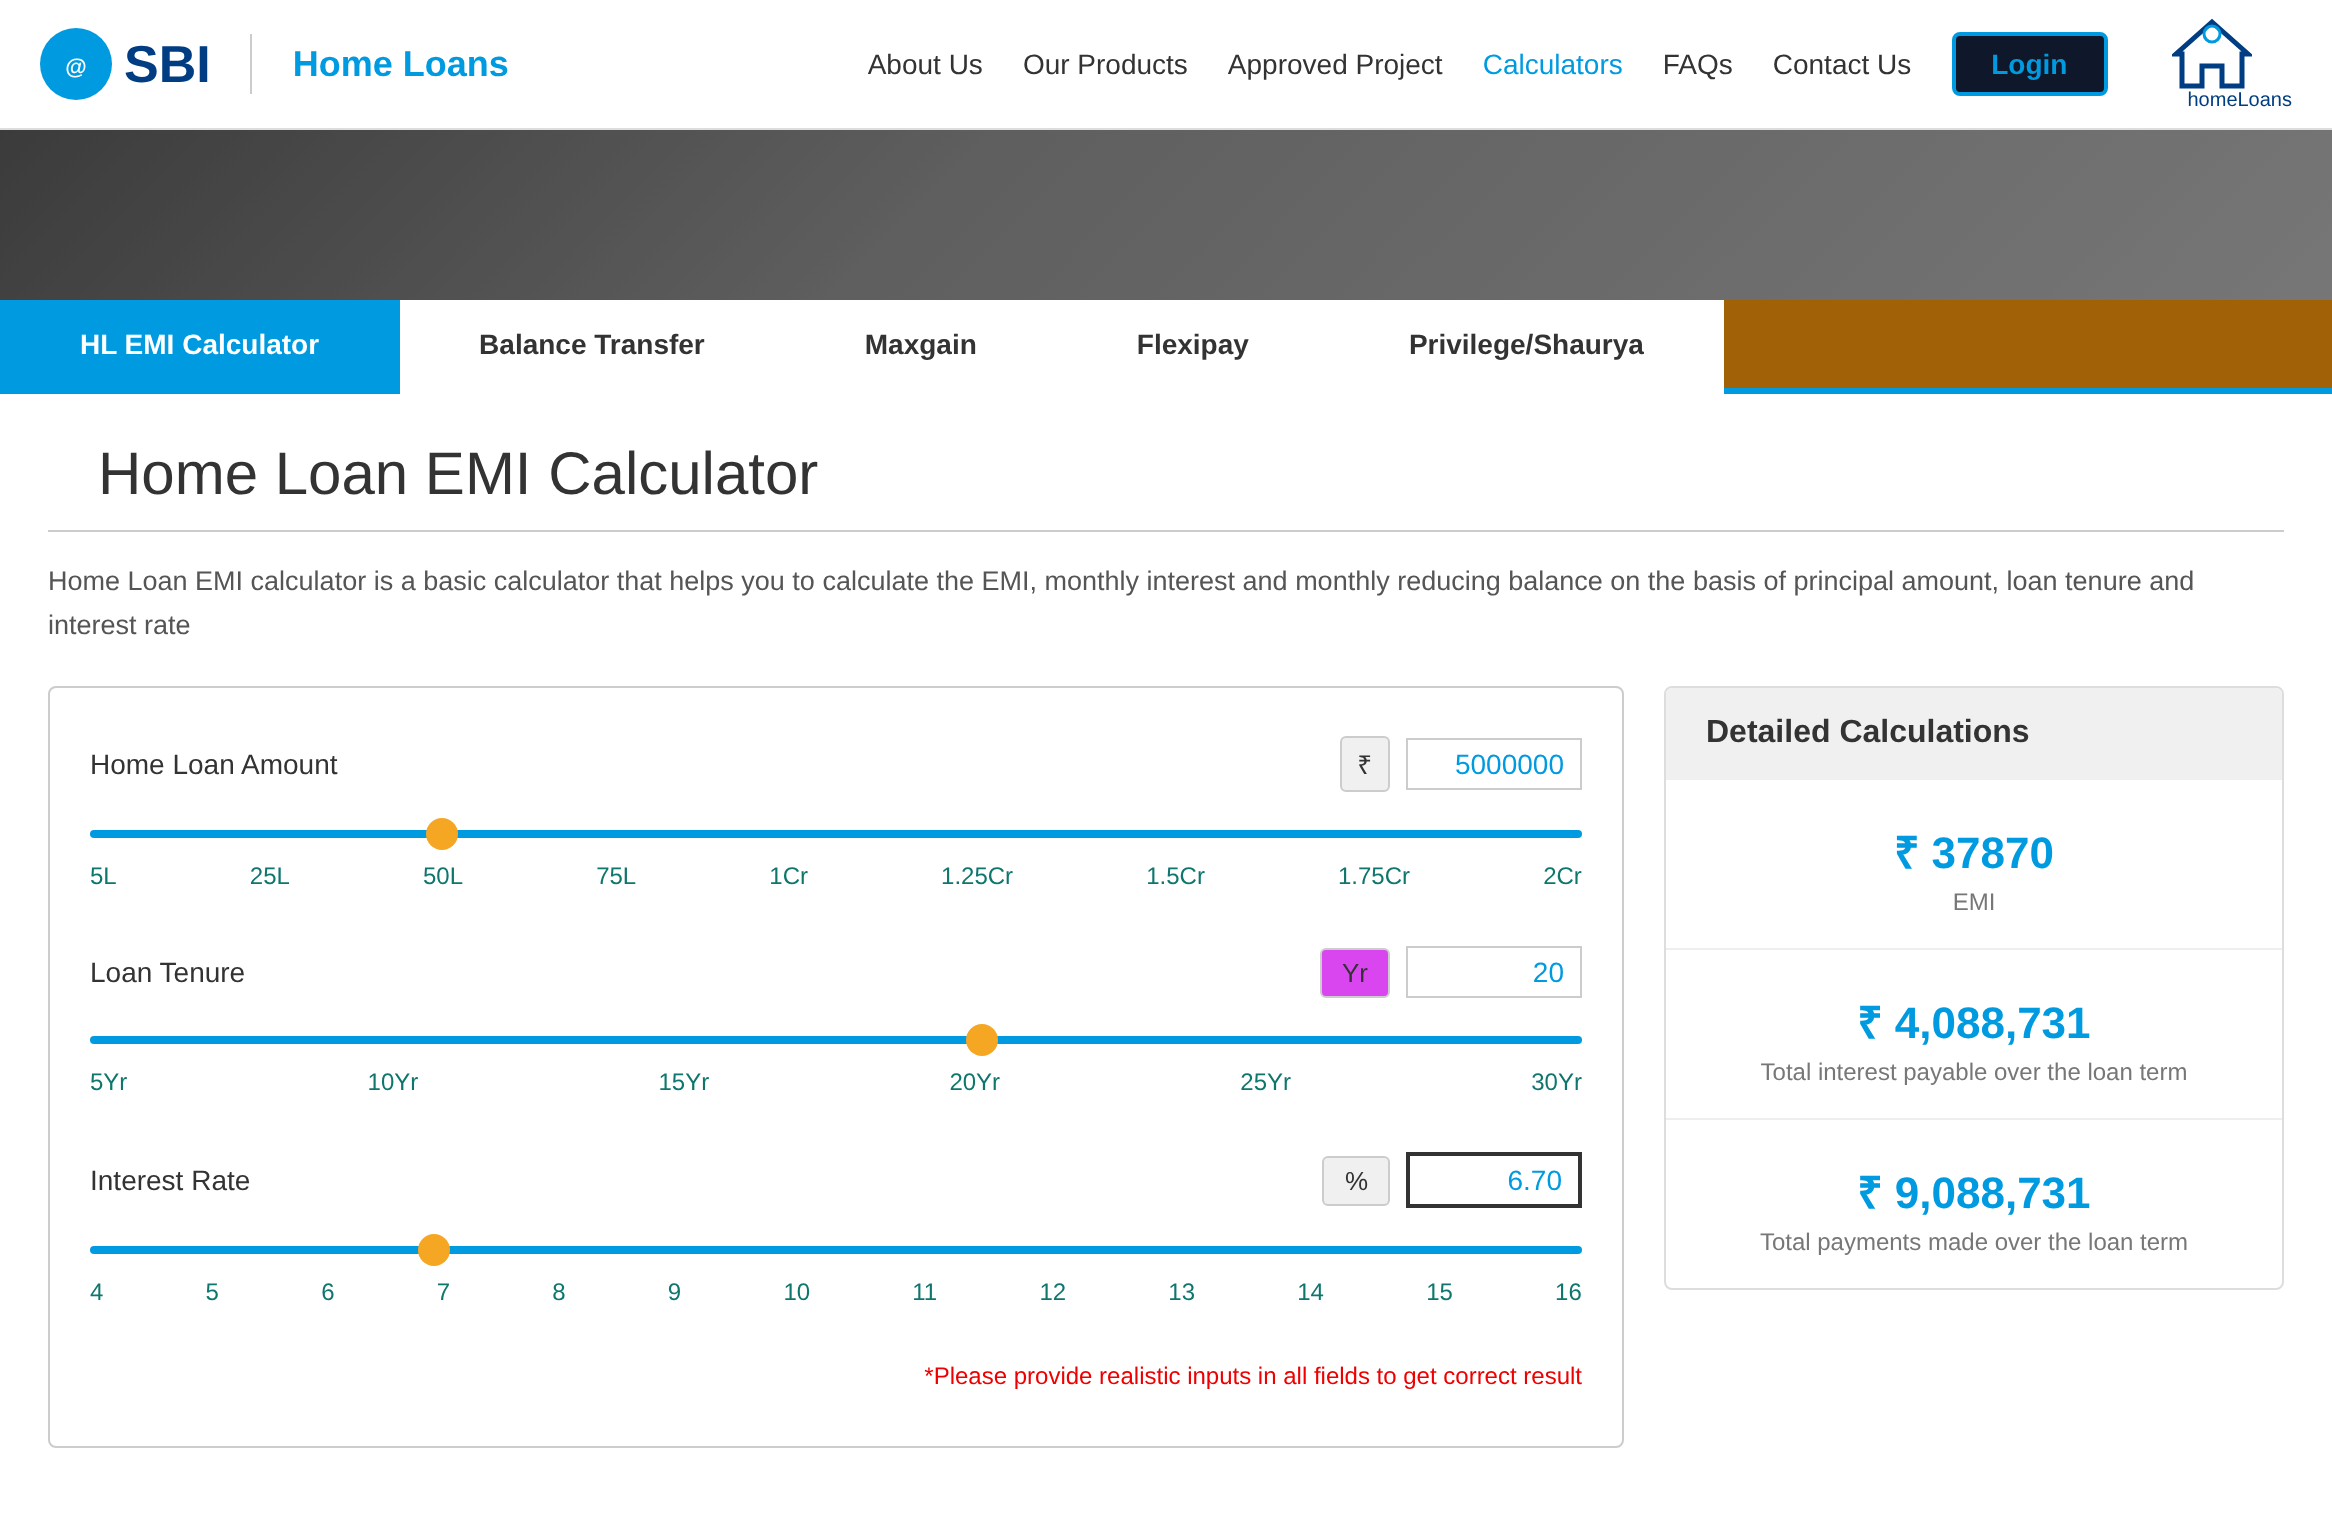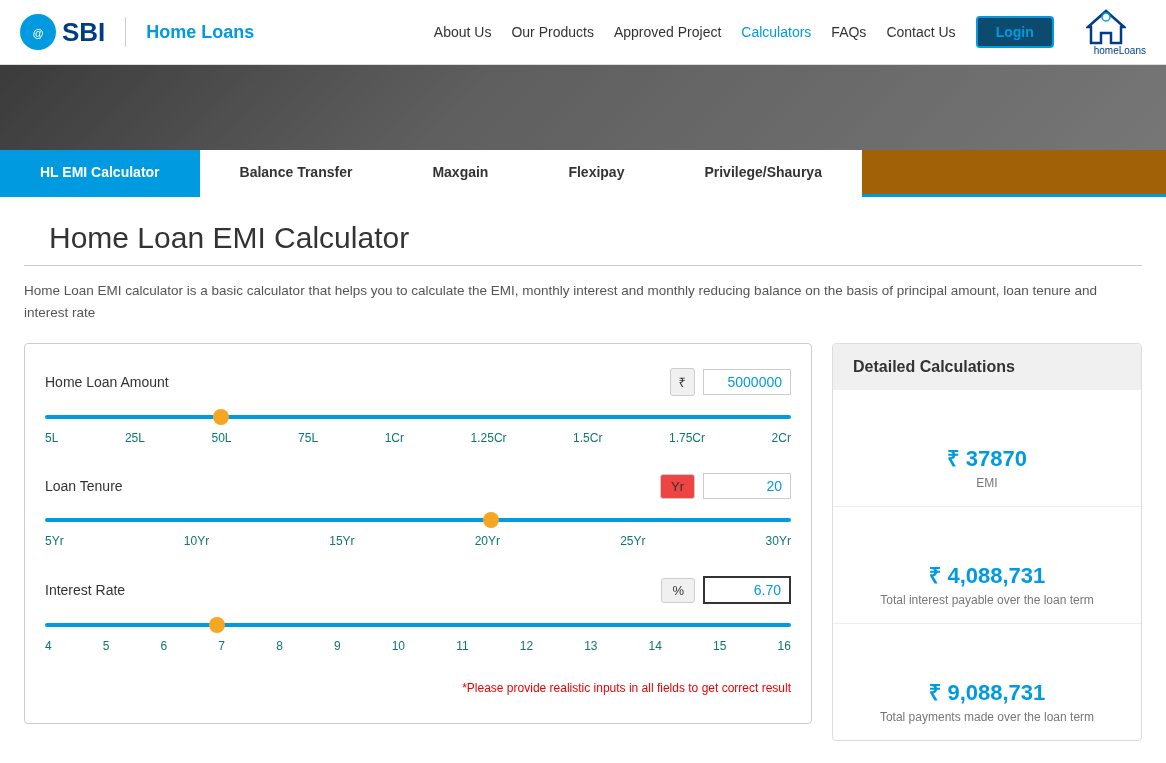--- a/index.html
+++ b/index.html
@@ -63,21 +63,21 @@
       color: #333;
       text-decoration: none;
       cursor: pointer;
     }
     .nav-link.active {
       color: #009ae0;
     }
     .login-btn {
       border: 2px solid #009ae0;
       color: #009ae0;
-      background: #0c4a6e;
+      background: #0f172a;
       padding: 6px 18px;
       border-radius: 4px;
       cursor: pointer;
       font-size: 14px;
       font-weight: bold;
     }
     .home-icon-wrap {
       display: flex;
       flex-direction: column;
       align-items: center;
@@ -199,21 +199,21 @@
       font-size: 14px;
       color: #009ae0;
       width: 88px;
       text-align: right;
       outline: none;
     }
     .calc-input.highlighted {
       border: 2px solid #333;
     }
     .unit-badge {
-      background: #ef4444;
+      background: #d946ef;
       border: 1px solid #ccc;
       padding: 4px 10px;
       font-size: 13px;
       color: #333;
       border-radius: 3px;
     }
     .percent-badge {
       background: #f0f0f0;
       border: 1px solid #ccc;
       padding: 4px 10px;
@@ -244,24 +244,23 @@
       overflow: hidden;
     }
     .results-header {
       background: #f0f0f0;
       padding: 14px 20px;
       font-size: 16px;
       font-weight: bold;
       color: #333;
     }
     .result-item {
-      padding: 36px 20px 16px;
+      padding: 20px 20px 16px;
       text-align: center;
       border-bottom: 1px solid #eee;
-      margin-top: 16px;
     }
     .result-item:last-child {
       border-bottom: none;
     }
     .result-value {
       font-size: 22px;
       color: #009ae0;
       font-weight: bold;
       margin-bottom: 4px;
     }

